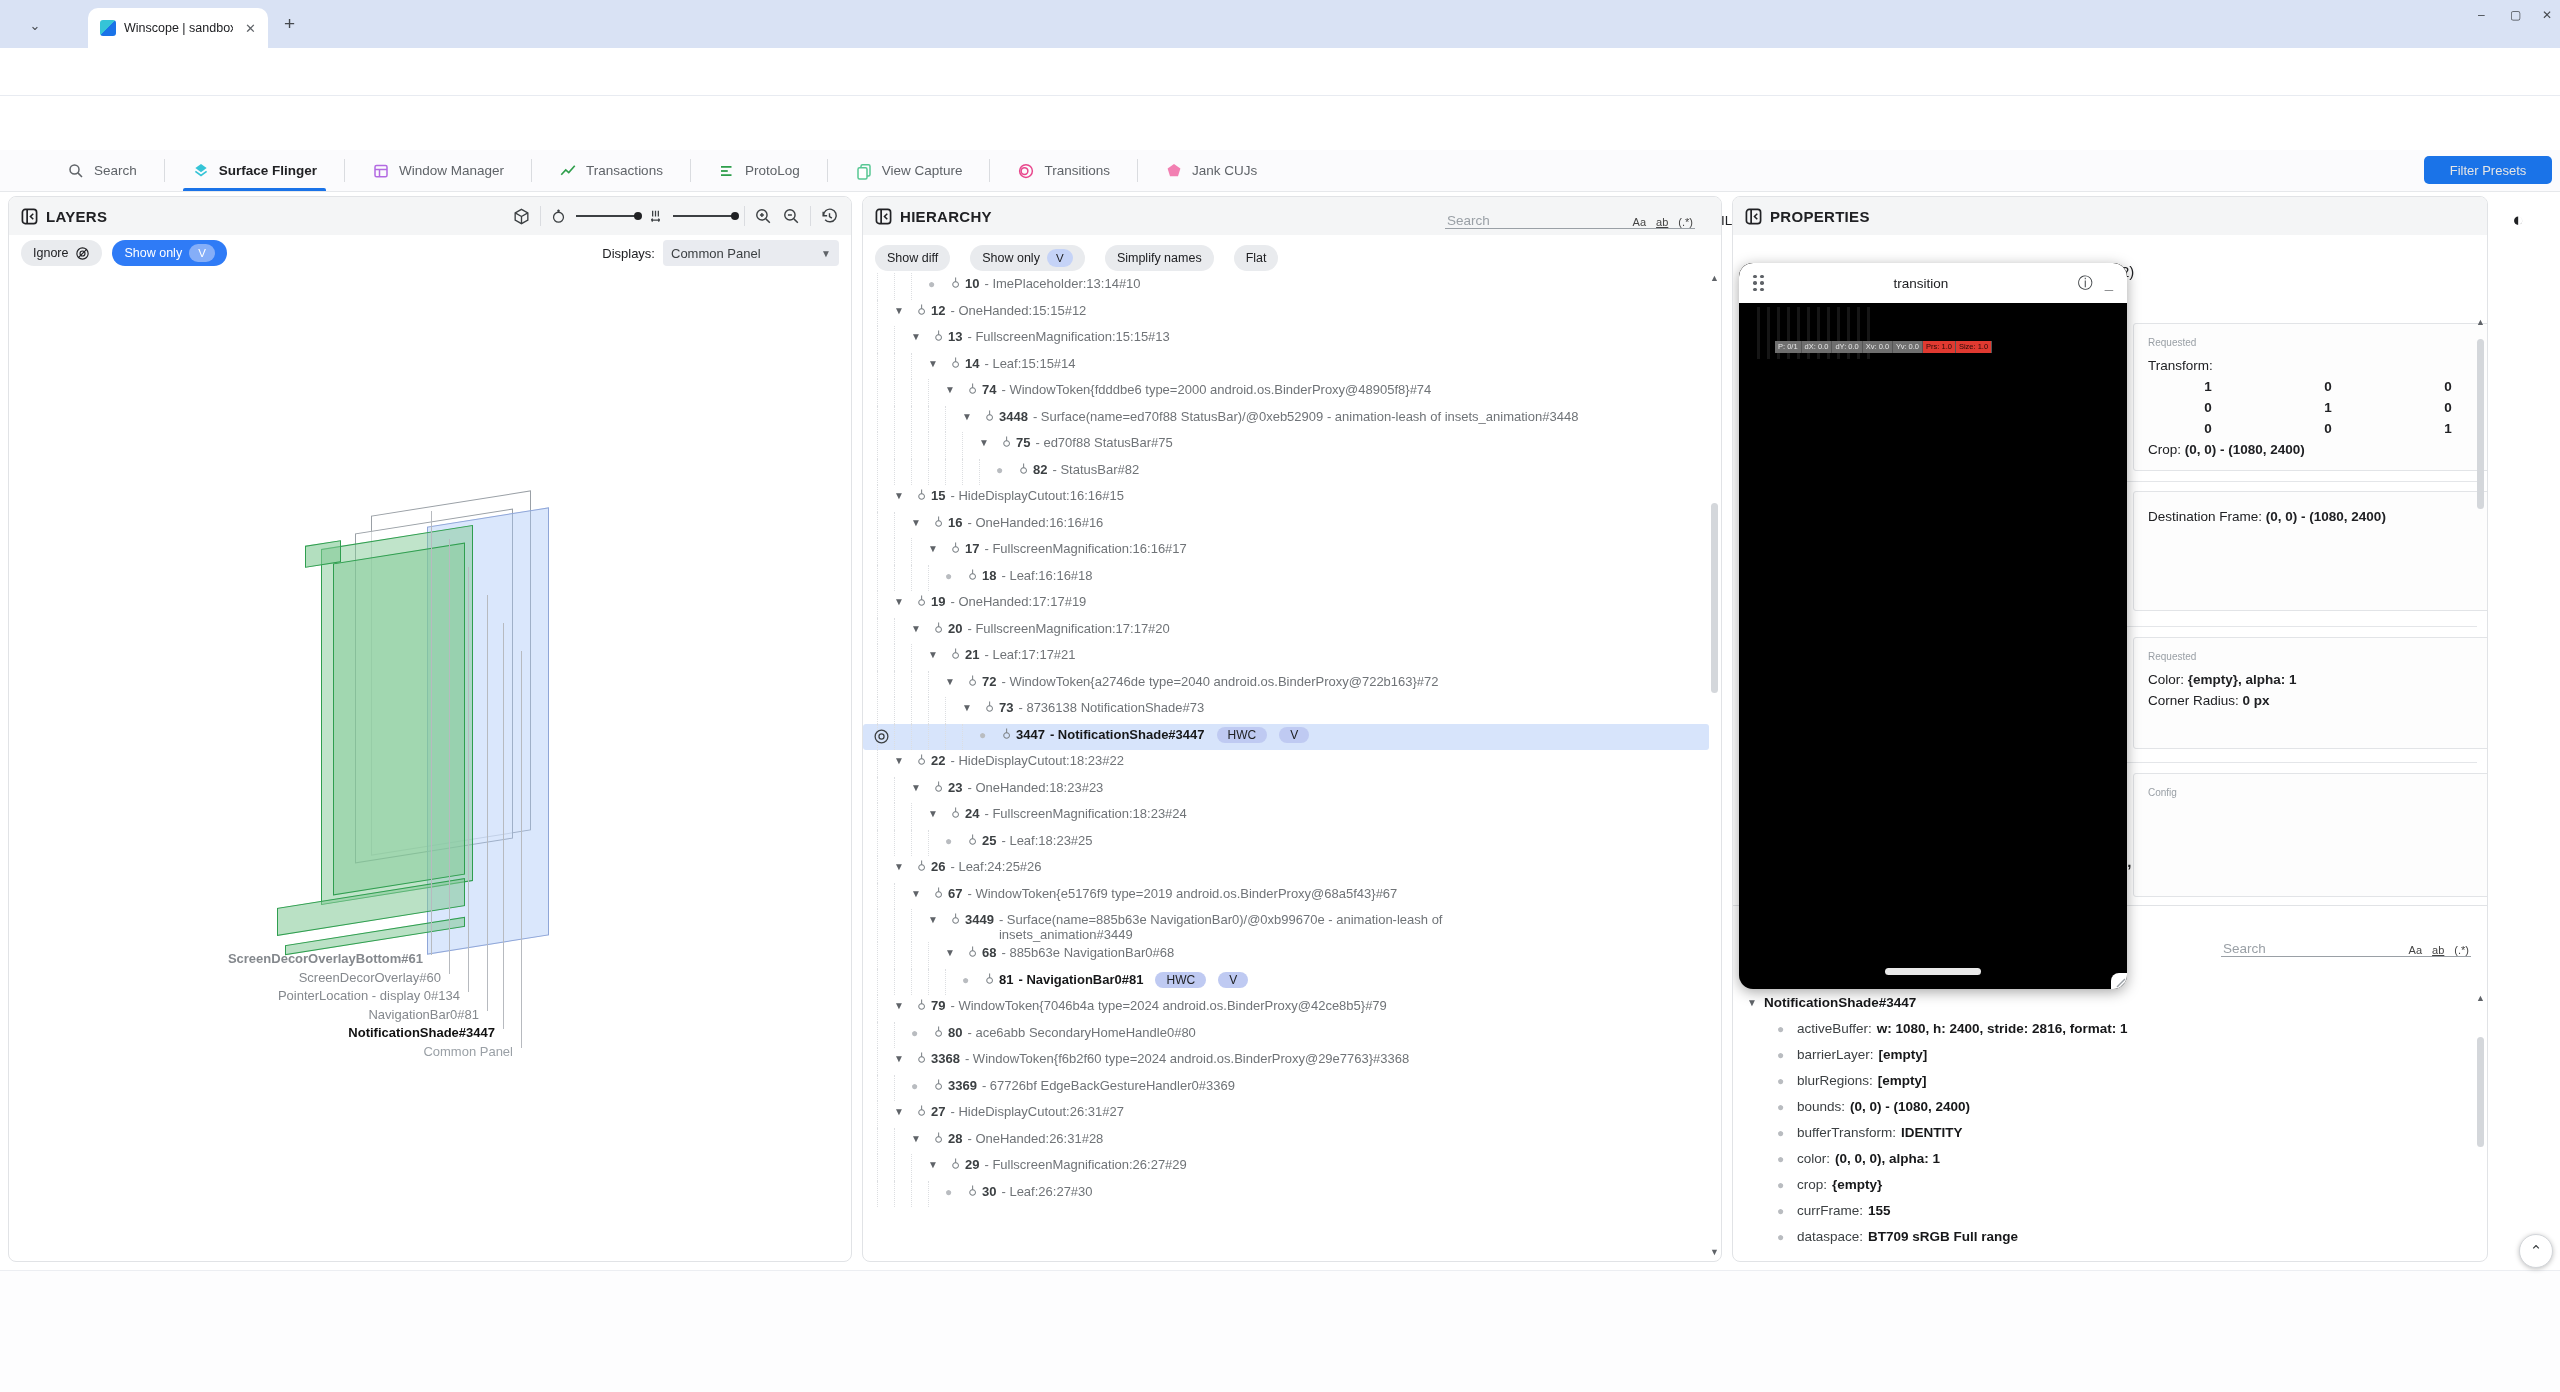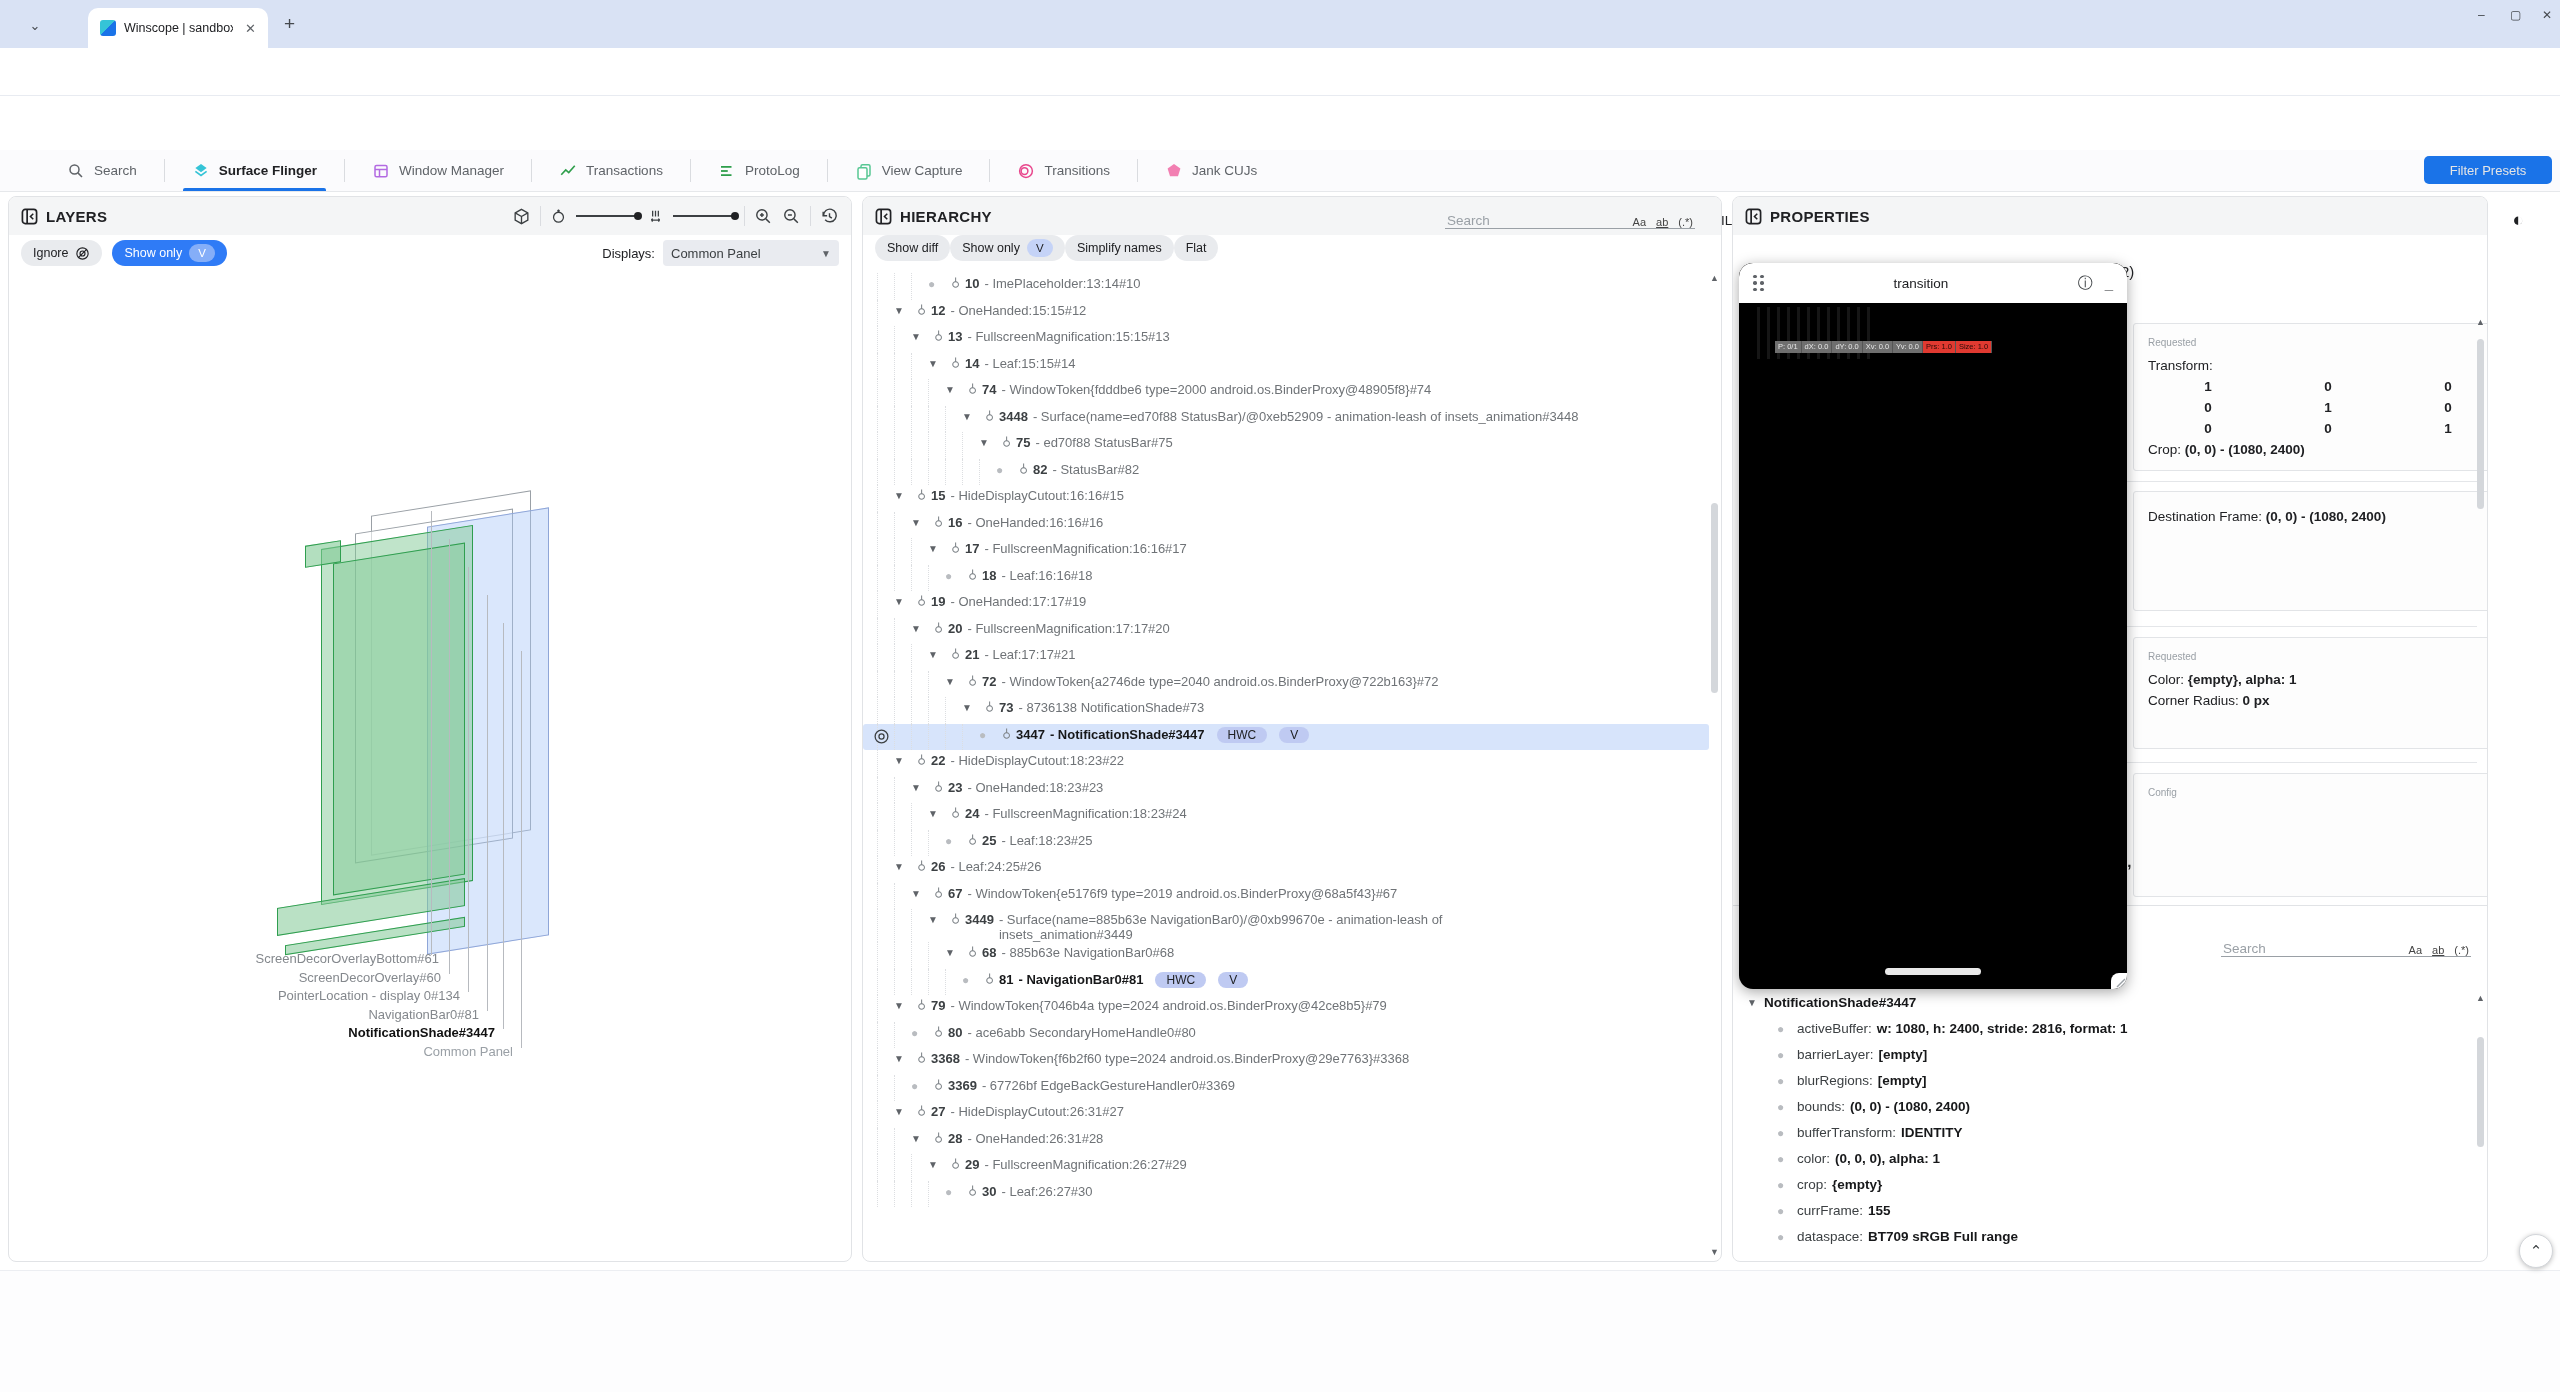--- a/index.html
+++ b/index.html
@@ -55,21 +55,21 @@
   .sline i{position:absolute;right:-4px;top:-3px;width:8px;height:8px;border-radius:50%;background:#202124}
   .tsep{width:1px;height:20px;background:#dadce0}
   
   #layers-canvas{position:absolute;left:0;top:74px;right:0;bottom:0}
   .shape{position:absolute;transform:skewY(-9deg)}
   .lbl-line{position:absolute;width:1px;background:#b7babf}
   .layer-label{position:absolute;font-size:13px;color:#84888d;white-space:nowrap}
   .layer-label.bold{color:#111;font-weight:700}
   .layer-label.gray{color:#9aa0a6}
   
-  #h-chips{height:36px;display:flex;align-items:flex-start;gap:0;padding:0 12px}
+  #h-chips{height:36px;display:flex;align-items:flex-end;gap:20px;padding:0 12px}
   #h-tree{position:absolute;left:0;top:76px;right:12px;bottom:0;overflow:hidden}
   .trow{display:flex;align-items:flex-start;min-height:26.5px;padding:3px 90px 0 14px;font-size:13px;color:#6f7377;position:relative}
   .trow .guide{flex:none;width:17px;align-self:stretch;border-left:1px dotted #dcdee1;margin-top:-3px}
   .car-i{flex:none;width:17px;font-size:10px;color:#5f6368;padding-top:2px}
   .bul{flex:none;width:17px;color:#b9bcc0;font-size:12px;padding-top:1px;text-align:left}
   .pin{flex:none;width:15px;color:#80868b;font-size:12px;transform:rotate(180deg);padding-top:2px}
   .tnum{font-weight:700;color:#3c4043;margin:0 5px;white-space:nowrap}
   .ttext{max-width:640px}
   .trow.wrapped .ttext{max-width:560px}
   .trow.selrow{background:#d7e4fb;border-radius:3px}
@@ -367,21 +367,21 @@
     <div class="shape" style="left:362px;top:232px;width:160px;height:340px;background:#fff;border:1px solid #9aa0a6"></div>
     <div class="shape" style="left:346px;top:250px;width:158px;height:330px;background:rgba(255,255,255,.6);border:1px solid #9aa0a6"></div>
     <div class="shape" style="left:418px;top:246px;width:122px;height:428px;background:rgba(168,197,247,.42);border:1px solid #8fa6d8"></div>
     <div class="shape" style="left:312px;top:266px;width:152px;height:356px;background:rgba(129,201,149,.5);border:1px solid #2f9e4f"></div>
     <div class="shape" style="left:324px;top:282px;width:132px;height:332px;background:rgba(129,201,149,.5);border:1px solid #2f9e4f"></div>
     <div class="shape" style="left:296px;top:272px;width:36px;height:22px;background:rgba(129,201,149,.6);border:1px solid #2f9e4f"></div>
     <div class="shape" style="left:268px;top:622px;width:188px;height:28px;background:rgba(129,201,149,.55);border:1px solid #2f9e4f"></div>
     <div class="shape" style="left:276px;top:660px;width:180px;height:10px;background:rgba(129,201,149,.55);border:1px solid #2f9e4f"></div>
     <div id="layer-labels"></div>
   <div class="lbl-line" style="left: 422px; top: 240px; height: 444px;"></div>
-      <div class="layer-label" style="right: 412px; top: 680px;">ScreenDecorOverlayBottom#61</div>
+      <div class="layer-label" style="right: 428px; top: 680px; font-weight: bold;">ScreenDecorOverlayBottom#61</div>
       <div class="lbl-line" style="left: 440px; top: 268px; height: 435px;"></div>
       <div class="layer-label" style="right: 410px; top: 699px;">ScreenDecorOverlay#60</div>
       <div class="lbl-line" style="left: 459px; top: 296px; height: 425px;"></div>
       <div class="layer-label" style="right: 391px; top: 717px;">PointerLocation - display 0#134</div>
       <div class="lbl-line" style="left: 478px; top: 324px; height: 416px;"></div>
       <div class="layer-label" style="right: 372px; top: 736px;">NavigationBar0#81</div>
       <div class="lbl-line" style="left: 494px; top: 352px; height: 406px;"></div>
       <div class="layer-label bold" style="right: 356px; top: 754px;">NotificationShade#3447</div>
       <div class="lbl-line" style="left: 512px; top: 380px; height: 397px;"></div>
       <div class="layer-label gray" style="right: 338px; top: 773px;">Common Panel</div>

